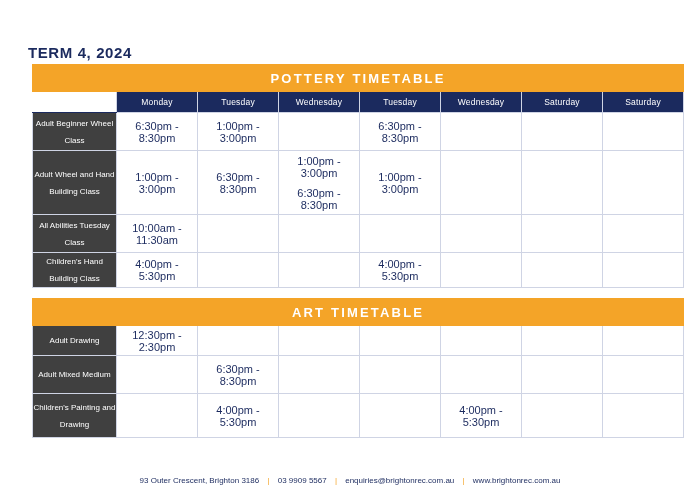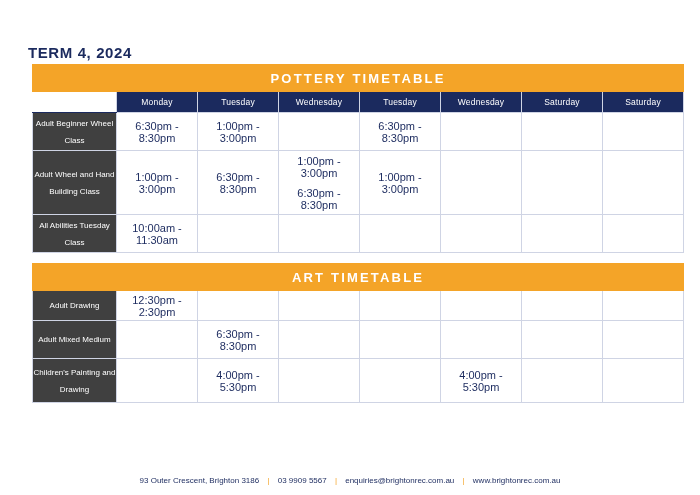--- a/index.html
+++ b/index.html
@@ -246,20 +246,38 @@
               </div>
             </td>
           <td class="cell"></td>
           <td class="cell"></td>
           <td class="cell"></td>
           <td class="cell"></td>
           <td class="cell"></td>
           <td class="cell"></td>
         </tr>
 
+        <tr class="data-row" style="height:34px">
+          <td class="rowlabel">Children's Hand Building Class</td>
+          <td class="cell">
+              <div class="slot">
+                <div>4:00pm - 5:30pm</div>
+              </div>
+            </td>
+          <td class="cell"></td>
+          <td class="cell"></td>
+          <td class="cell">
+              <div class="slot">
+                <div>4:00pm - 5:30pm</div>
+              </div>
+            </td>
+          <td class="cell"></td>
+          <td class="cell"></td>
+          <td class="cell"></td>
+        </tr>
       </tbody>
     </table>
 
     <div style="height:10px"></div>
 
     <table class="timetable">
       <colgroup>
         <col class="c-label">
           <col class="c-day">
           <col class="c-day">

